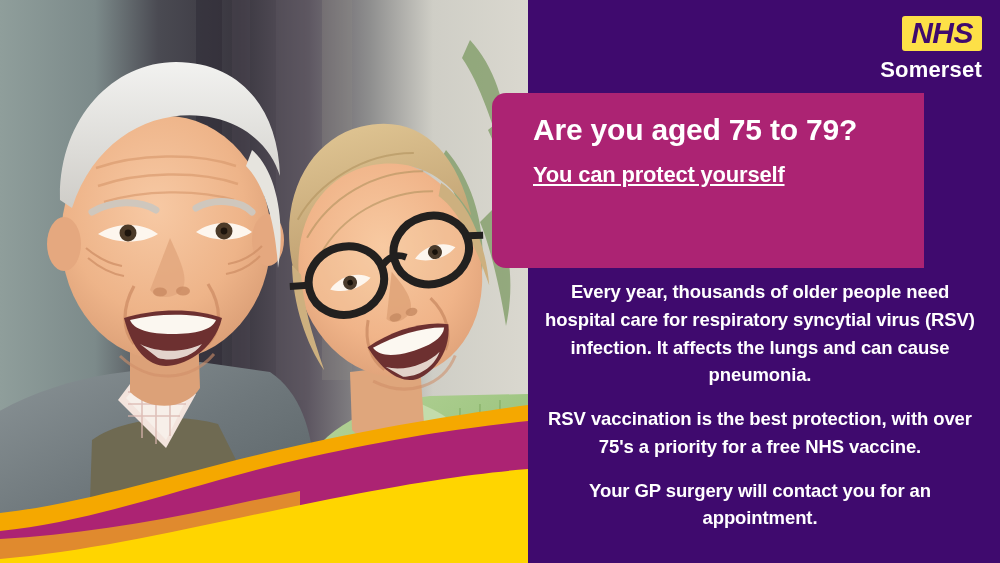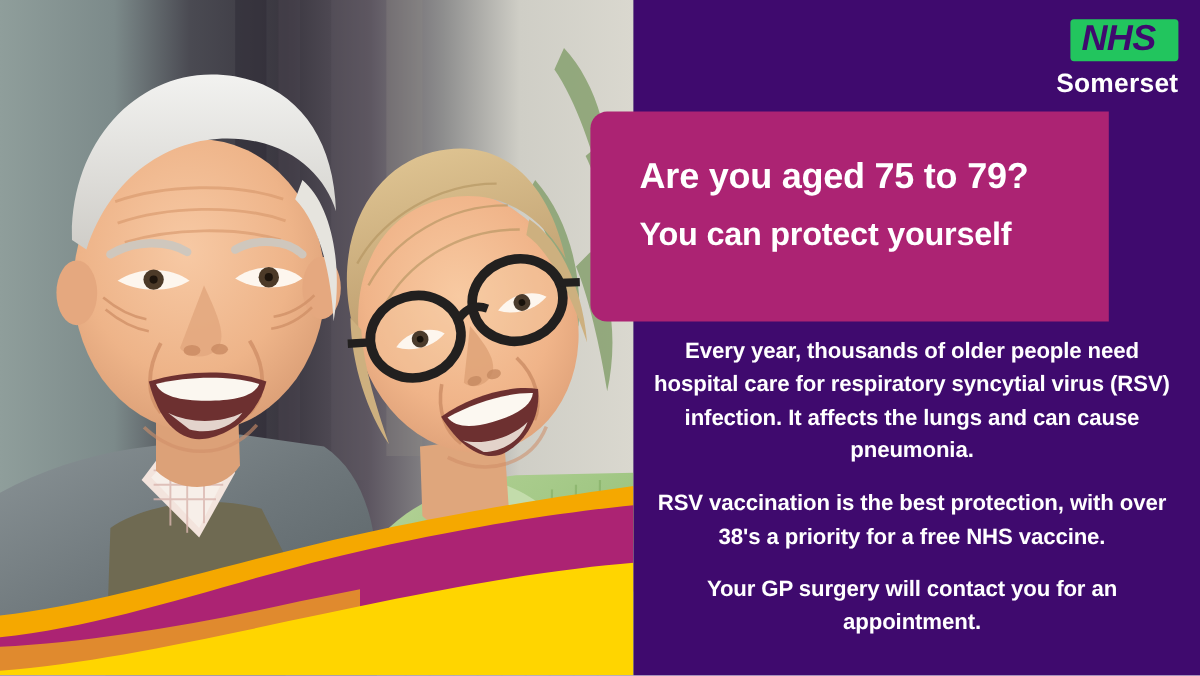--- a/index.html
+++ b/index.html
@@ -61,23 +61,23 @@
 
   
   .logo-block {
     position: absolute;
     right: 18px;
     top: 16px;
     text-align: right;
   }
   .nhs-box {
     display: inline-block;
-    background: #22c55e;
+    background: #fde047;
     border-radius: 3px;
-    padding: 2px 19px 3px 9px;
+    padding: 2px 9px 3px 9px;
     line-height: 1;
   }
   .nhs-text {
     display: block;
     color: #3f0a6e;
     font-family: "Liberation Sans", sans-serif;
     font-weight: bold;
     font-size: 30px;
     letter-spacing: -0.5px;
     font-style: italic;
@@ -95,37 +95,38 @@
   
   .headline-panel {
     position: absolute;
     left: 492px;
     top: 93px;
     width: 432px;
     height: 175px;
     background: #ac2373;
     border-radius: 14px 0 0 14px;
     box-sizing: border-box;
-    padding: 39px 26px 0 41px;
+    padding: 21px 26px 0 41px;
   }
   .headline-1 {
     color: #ffffff;
     font-weight: bold;
     font-size: 30px;
     line-height: 1.05;
     margin: 0 0 14px 0;
     letter-spacing: -0.2px;
   }
   .headline-2 {
     color: #ffffff;
     font-weight: bold;
-    font-size: 27px;
+    font-size: 22px;
     line-height: 1.32;
     margin: 0;
     letter-spacing: -0.2px;
+    text-decoration: underline;
   }
 
   
   .body-copy {
     position: absolute;
     left: 528px;
     top: 278px;
     width: 472px;
     box-sizing: border-box;
     padding: 0 14px 0 6px;
@@ -351,17 +352,17 @@
     <span class="somerset">Somerset</span>
   </div>
 
   <div class="headline-panel">
     <p class="headline-1">Are you aged 75 to 79?</p>
     <p class="headline-2">You can protect yourself</p>
   </div>
 
   <div class="body-copy">
     <p>Every year, thousands of older people need hospital care for respiratory syncytial virus (RSV) infection. It affects the lungs and can cause pneumonia.</p>
-    <p>RSV vaccination is the best protection, with over 38's a priority for a free NHS vaccine.</p>
+    <p>RSV vaccination is the best protection, with over 75's a priority for a free NHS vaccine.</p>
     <p>Your GP surgery will contact you for an appointment.</p>
   </div>
 
 </div>
 
 </body></html>

